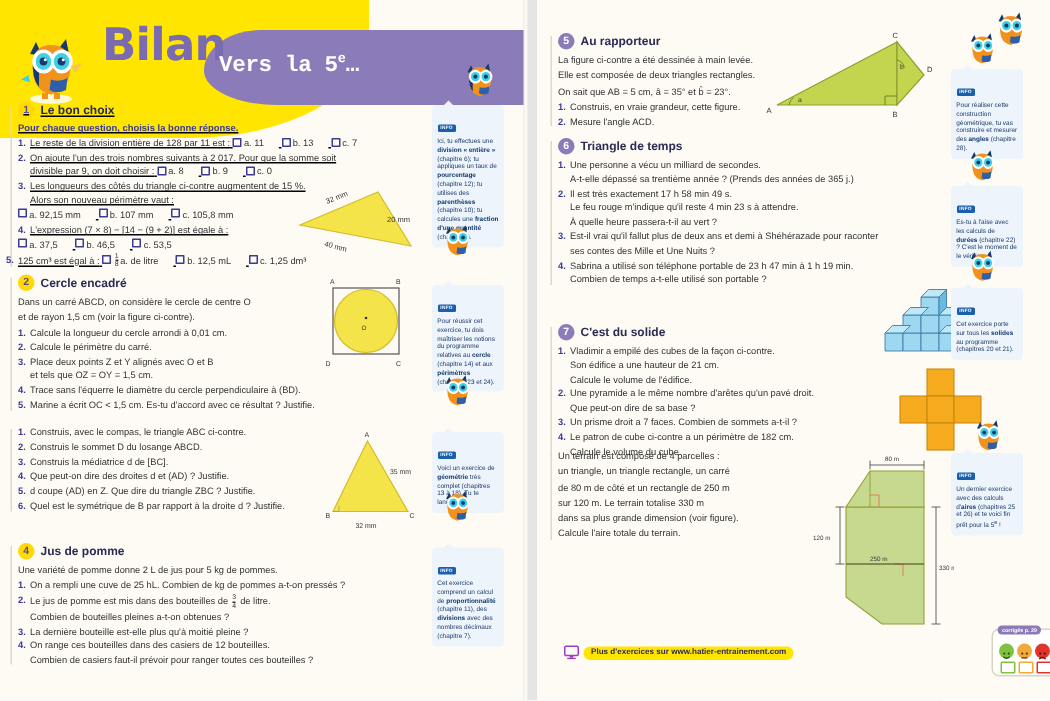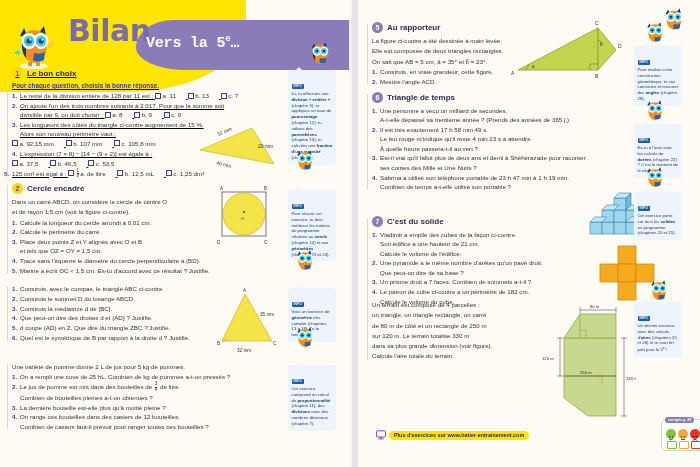--- a/index.html
+++ b/index.html
@@ -231,20 +231,24 @@
       <path d="M10 55 L14 55 L14 51" fill="none" stroke="#999" stroke-width="0.5"></path>
       <text x="31" y="5.5" font-size="4.6" fill="#333" font-family="Liberation Sans">A</text>
       <text x="5" y="59" font-size="4.6" fill="#333" font-family="Liberation Sans">B</text>
       <text x="61" y="59" font-size="4.6" fill="#333" font-family="Liberation Sans">C</text>
       <text x="48" y="30" font-size="4.6" fill="#333" font-family="Liberation Sans">35 mm</text>
       <text x="25" y="66" font-size="4.6" fill="#333" font-family="Liberation Sans">32 mm</text>
     </svg>
 
     <div class="exo" style="left:12px;top:362px;width:272px;">
       <div class="bar-left"></div>
+      <div class="exo-head">
+        <div class="num y">4</div>
+        <div class="exo-title">Jus de pomme</div>
+      </div>
       <div class="intro">Une variété de pomme donne 2 L de jus pour 5 kg de pommes.</div>
       <ol class="qs">
         <li><span class="qn">1.</span><span>On a rempli une cuve de 25 hL. Combien de kg de pommes a-t-on pressés ?</span></li>
         <li><span class="qn">2.</span><span>Le jus de pomme est mis dans des bouteilles de</span>
           <span class="frac">
               <span>3</span>
               <span class="den">4</span>
             </span>
           <span>de litre.</span>
           <div>Combien de bouteilles pleines a-t-on obtenues ?</div></li>

